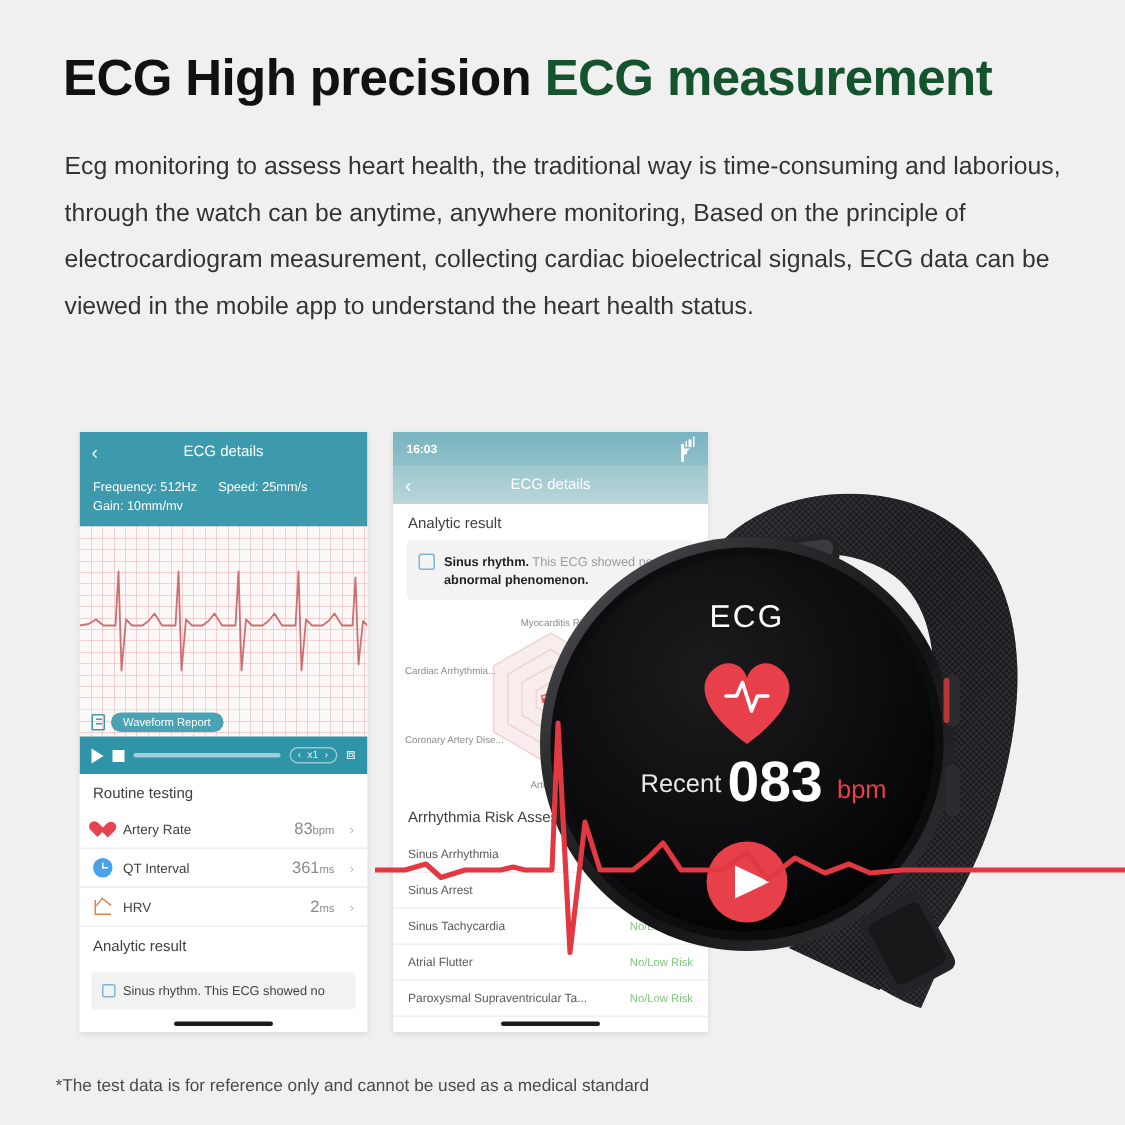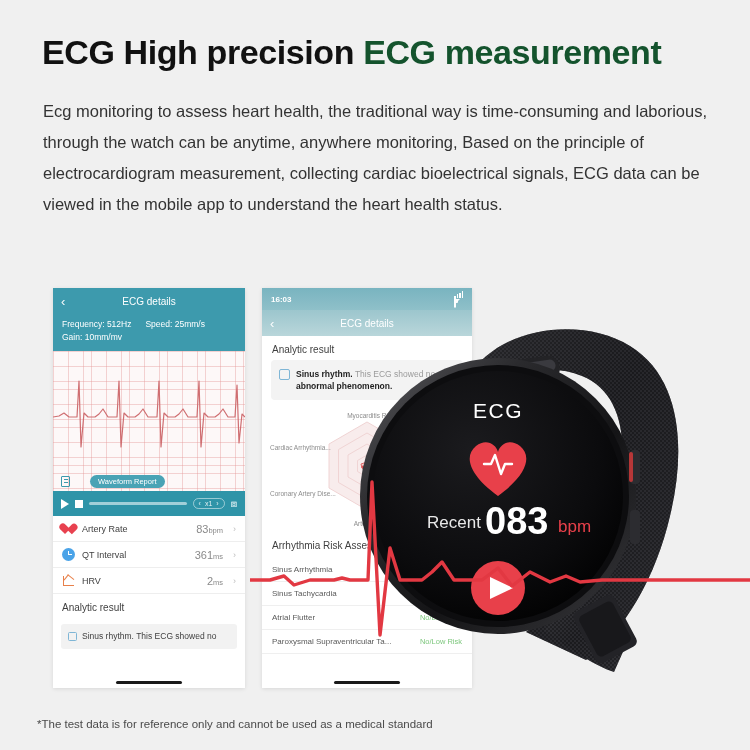--- a/index.html
+++ b/index.html
@@ -78,21 +78,21 @@
   .lp-graph {
     height:122px; position:relative;
     background:
       repeating-linear-gradient(to right, rgba(228,150,150,.40) 0 0.6px, transparent 0.6px 7.6px),
       repeating-linear-gradient(to bottom, rgba(228,150,150,.40) 0 0.6px, transparent 0.6px 7.6px),
       #fdf8f8;
   }
   .lp-graph svg { position:absolute; inset:0; width:100%; height:100%; }
 
   .lp-report {
-    display:flex; align-items:center; gap:20px;
+    display:flex; align-items:center; gap:4px;
     padding:2px 8px 3px;
     background:
       repeating-linear-gradient(to right, rgba(228,150,150,.40) 0 0.6px, transparent 0.6px 7.6px),
       repeating-linear-gradient(to bottom, rgba(228,150,150,.40) 0 0.6px, transparent 0.6px 7.6px),
       #fdf8f8;
   }
   .rep-ico {
     width:9px; height:11px; border:1.2px solid #3d9aad; border-radius:1px;
     position:relative; flex:none;
   }
@@ -251,20 +251,21 @@
     <span class="pl-stop"></span>
     <span class="pl-track"></span>
     <span class="pl-speed">
       <span>‹</span>
       <span>x1</span>
       <span>›</span>
     </span>
     <span class="pl-full">⧈</span>
   </div>
 
+  <div class="lp-sec">Routine testing</div>
 
   <div class="lp-item">
     <span class="ic ic-heart"></span>
     <span class="nm">Artery Rate</span>
     <span class="vl"><span>83</span><small>bpm</small></span>
     <span class="ch">›</span>
   </div>
 
   <div class="lp-item">
     <span class="ic ic-clock"></span>
@@ -340,20 +341,24 @@
     <div class="rl rl-lt">Cardiac Arrhythmia...</div>
     <div class="rl rl-lb">Coronary Artery Dise...</div>
     <div class="rl rl-bot">Arteriosclerosis</div>
   </div>
 
   <div class="rp-sec">Arrhythmia Risk Assess</div>
 
   <div class="rp-risk-list">
     <div class="rp-risk">
       <span class="nm">Sinus Arrhythmia</span>
+      <span class="vl"></span>
+    </div>
+    <div class="rp-risk">
+      <span class="nm">Sinus Arrest</span>
       <span class="vl"></span>
     </div>
     <div class="rp-risk">
       <span class="nm">Sinus Tachycardia</span>
       <span class="vl">No/Low Risk</span>
     </div>
     <div class="rp-risk">
       <span class="nm">Atrial Flutter</span>
       <span class="vl">No/Low Risk</span>
     </div>

